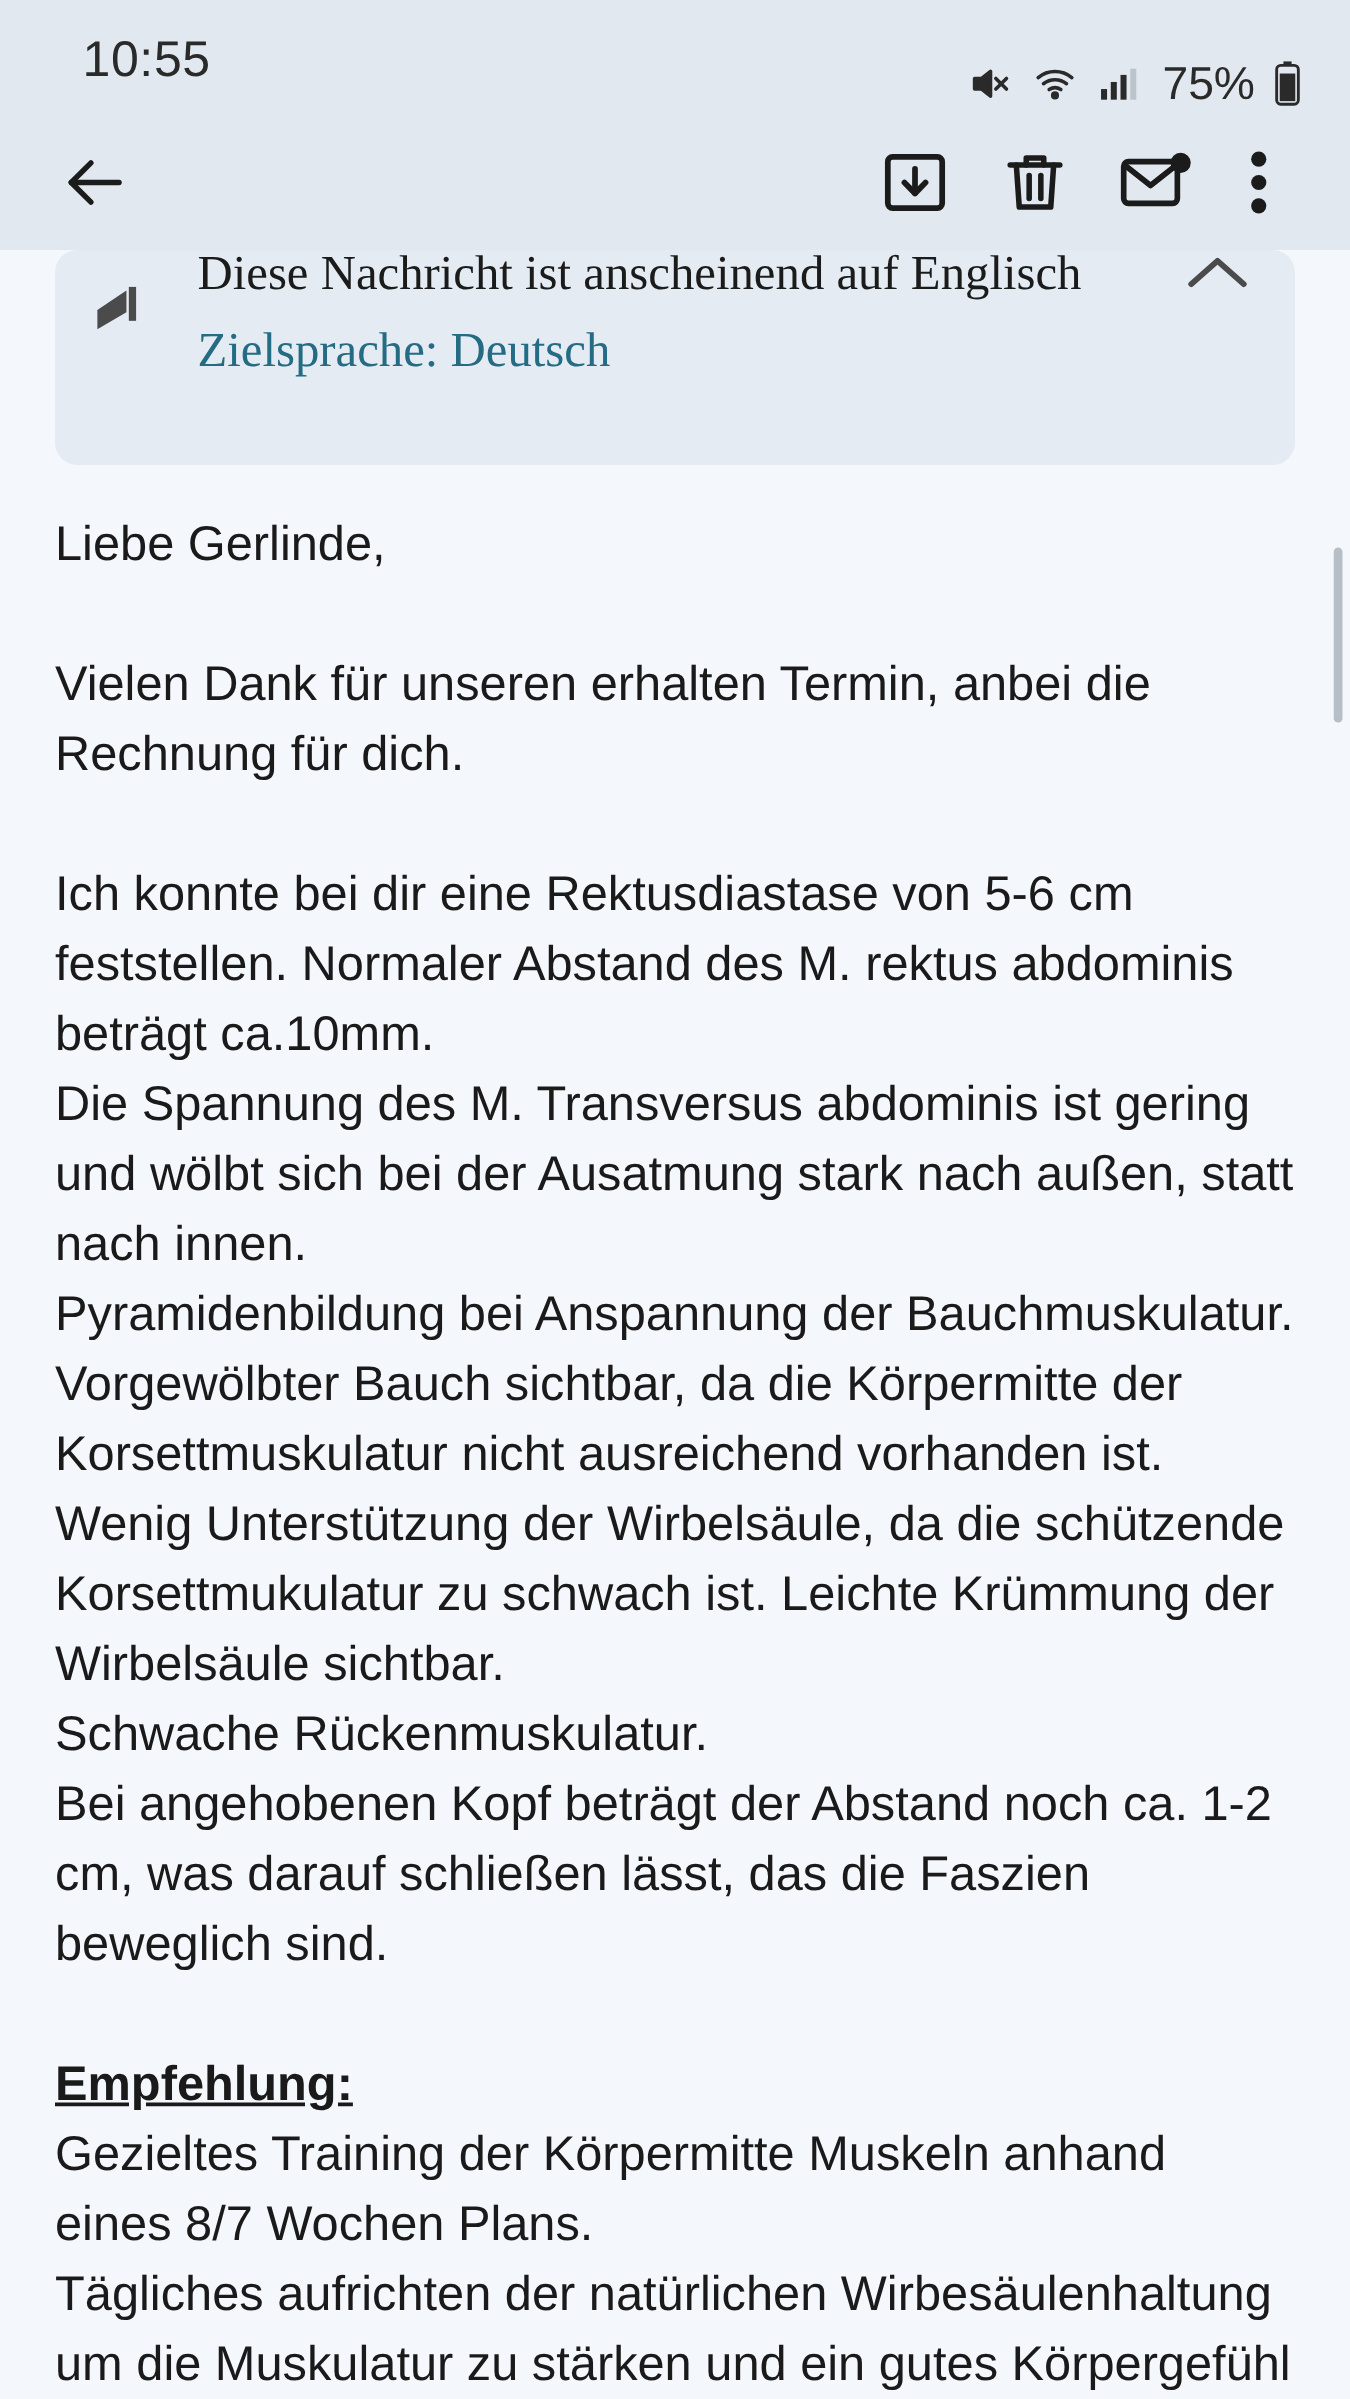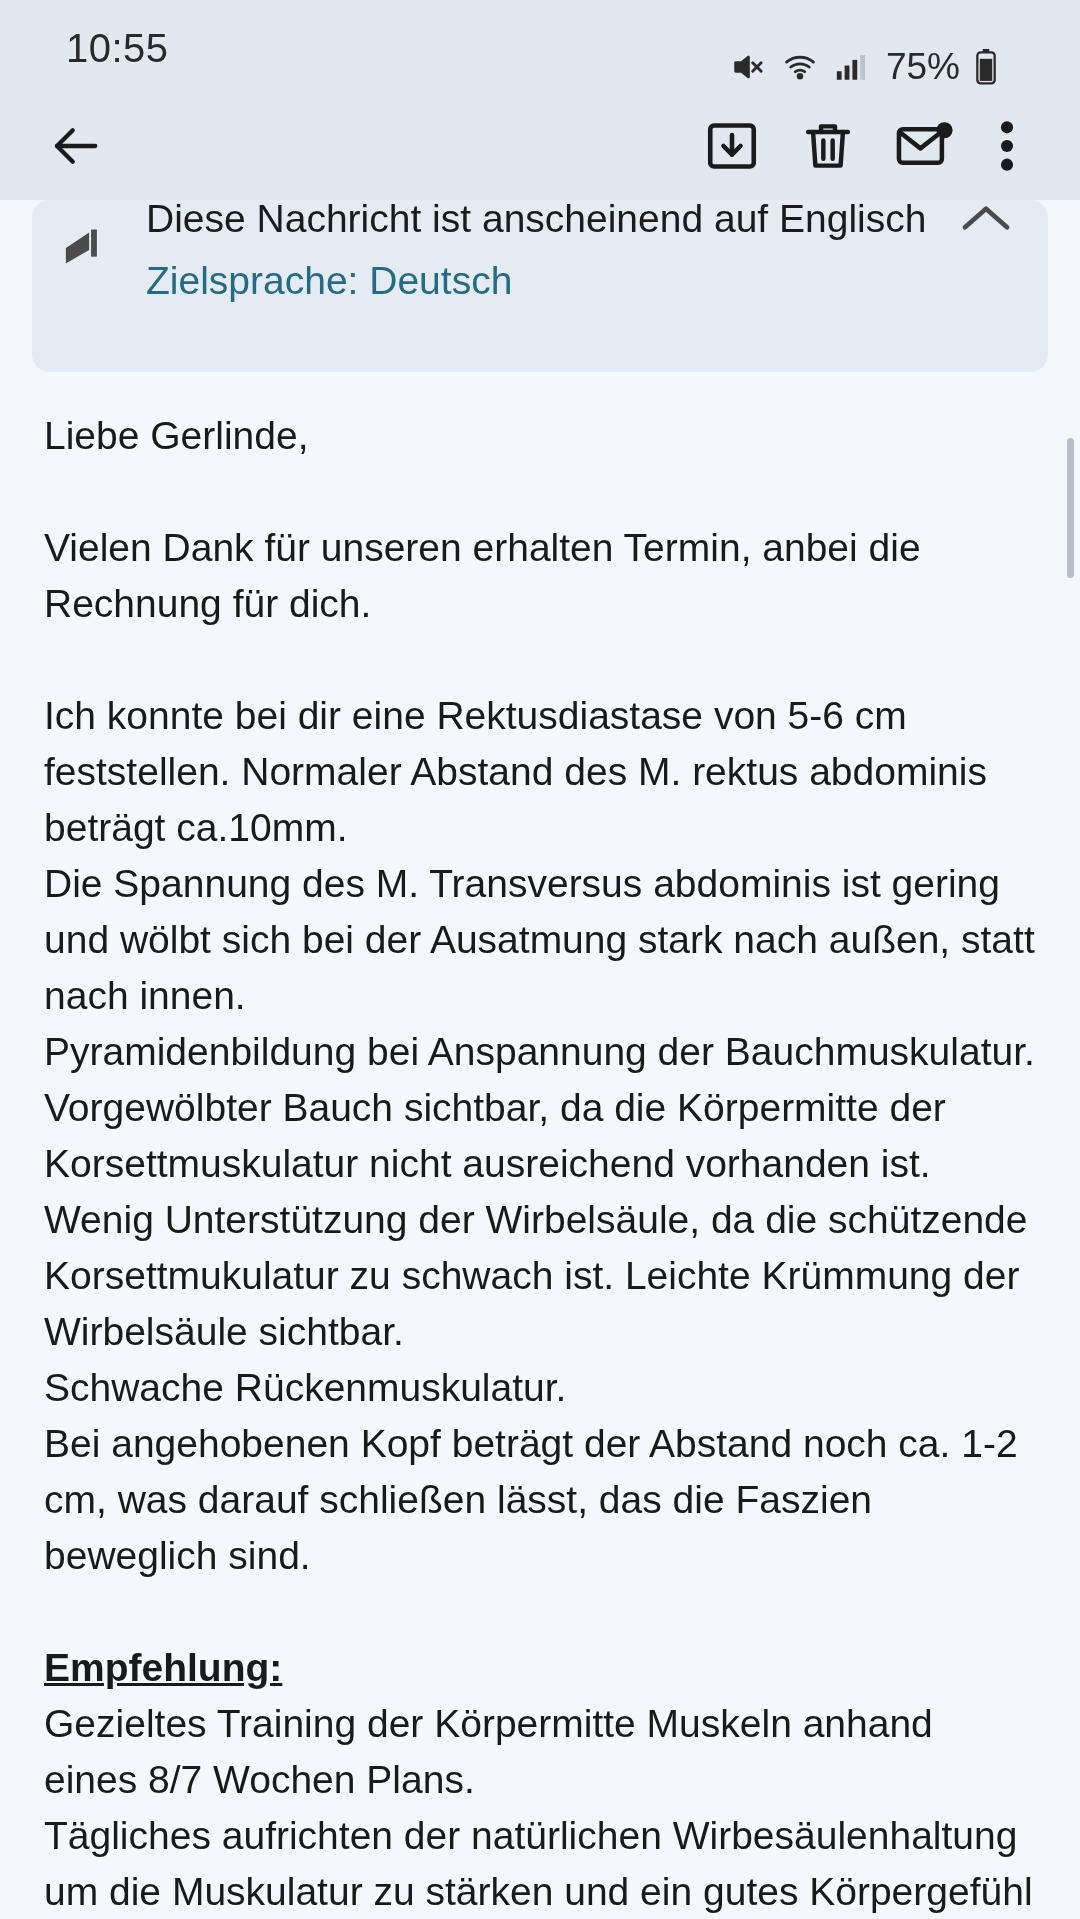--- a/index.html
+++ b/index.html
@@ -16,21 +16,21 @@
     position: relative;
   }
 
   
   .statusbar {
     height: 96px;
     background: #e2e8ef;
     display: flex;
     align-items: center;
     justify-content: space-between;
-    padding: 0 82px 0 66px;
+    padding: 0 38px 0 66px;
     box-sizing: border-box;
   }
   .status-clock {
     font-size: 40px;
     color: #2a2a2a;
     letter-spacing: 0.5px;
   }
   .status-right {
     display: flex;
     align-items: center;
@@ -71,28 +71,29 @@
     top: 200px;
     left: 0;
     right: 0;
     bottom: 0;
     background: #f4f7fb;
     overflow: hidden;
   }
 
   
   .translate-card {
-    margin: 0 32px;
+    margin: 0 44px;
     background: #e4ebf2;
     border-radius: 18px;
     padding: 18px 34px 30px 30px;
     box-sizing: border-box;
     position: relative;
     height: 172px;
     overflow: hidden;
+    font-family: Liberation Serif, serif;
   }
   .tc-row {
     display: flex;
     align-items: flex-start;
     gap: 22px;
   }
   .tc-icon {
     flex: 0 0 auto;
     padding-top: 6px;
   }

